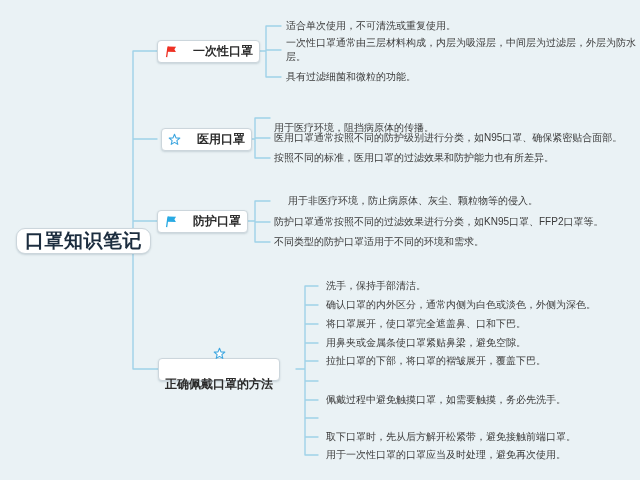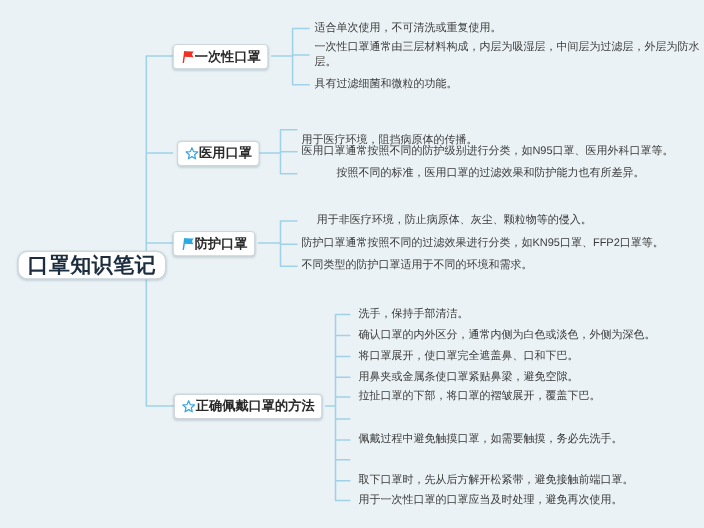--- a/index.html
+++ b/index.html
@@ -25,21 +25,21 @@
     background:#ffffff;border:1px solid var(--node-border);
     display:flex;align-items:center;justify-content:center;
     box-shadow:0 1px 2px rgba(40,70,90,.18);
   }
   .root-node{
     height:26px;padding:0 8px;border-radius:9px;
     font-size:19px;font-weight:bold;color:var(--root-text);
     letter-spacing:.5px;
   }
   .branch-node{
-    height:23px;padding:0 6px;border-radius:4px;gap:0;
+    height:23px;padding:0 6px;border-radius:4px;gap:16px;
     font-size:12px;font-weight:600;color:var(--node-text);
   }
   .branch-node .icon{display:flex;align-items:center;}
   .leaf{
     position:absolute;z-index:1;transform:translateY(-50%);
     font-size:10px;line-height:14px;color:var(--leaf-text);
     white-space:nowrap;
   }
   .leaf.wrap{white-space:normal;width:352px;}
 </style>
@@ -89,36 +89,36 @@
   <div class="node branch-node" style="left:157px;top:210px;">
     <span class="icon">
       <svg width="13" height="13" viewBox="0 0 14 14">
         <line x1="2.8" y1="13" x2="4.4" y2="1.6" stroke="var(--blue-flag)" stroke-width="1.4"></line>
         <polygon points="4.4,1.6 13,2 11.2,4.7 12.8,7.6 3.6,7.2" fill="var(--blue-flag)"></polygon>
       </svg>
     </span>
     <span>防护口罩</span>
   </div>
 
-  <div class="node branch-node" style="left:158px;top:358px;">
+  <div class="node branch-node" style="left:158px;top:358px;flex-direction:column;">
     <span class="icon">
       <svg width="13" height="13" viewBox="0 0 14 14">
         <polygon points="7,1.4 8.59,5.22 12.71,5.55 9.57,8.23 10.53,12.25 7,10.1 3.47,12.25 4.43,8.23 1.29,5.55 5.41,5.22" fill="#ffffff" stroke="var(--star-stroke)" stroke-width="1.2" stroke-linejoin="round"></polygon>
       </svg>
     </span>
     <span>正确佩戴口罩的方法</span>
   </div>
 
   <div class="leaf" style="left:286px;top:26px;">适合单次使用，不可清洗或重复使用。</div>
   <div class="leaf wrap" style="left:286px;top:50px;">一次性口罩通常由三层材料构成，内层为吸湿层，中间层为过滤层，外层为防水层。</div>
   <div class="leaf" style="left:286px;top:77px;">具有过滤细菌和微粒的功能。</div>
 
   <div class="leaf" style="left:274px;top:128px;">用于医疗环境，阻挡病原体的传播。</div>
-  <div class="leaf" style="left:274px;top:138px;">医用口罩通常按照不同的防护级别进行分类，如N95口罩、医用外科口罩等。</div>
-  <div class="leaf" style="left:274px;top:158px;margin-left:32px;">按照不同的标准，医用口罩的过滤效果和防护能力也有所差异。</div>
+  <div class="leaf" style="left:274px;top:138px;">医用口罩通常按照不同的防护级别进行分类，如N95口罩、确保紧密贴合面部。</div>
+  <div class="leaf" style="left:274px;top:158px;">按照不同的标准，医用口罩的过滤效果和防护能力也有所差异。</div>
 
   <div class="leaf" style="left:288px;top:201px;">用于非医疗环境，防止病原体、灰尘、颗粒物等的侵入。</div>
   <div class="leaf" style="left:274px;top:222px;">防护口罩通常按照不同的过滤效果进行分类，如KN95口罩、FFP2口罩等。</div>
   <div class="leaf" style="left:274px;top:242px;">不同类型的防护口罩适用于不同的环境和需求。</div>
 
   <div class="leaf" style="left:326px;top:286px;">洗手，保持手部清洁。</div>
   <div class="leaf" style="left:326px;top:324px;">将口罩展开，使口罩完全遮盖鼻、口和下巴。</div>
   <div class="leaf" style="left:326px;top:305px;">确认口罩的内外区分，通常内侧为白色或淡色，外侧为深色。</div>
   <div class="leaf" style="left:326px;top:343px;">用鼻夹或金属条使口罩紧贴鼻梁，避免空隙。</div>
   <div class="leaf" style="left:326px;top:361px;">拉扯口罩的下部，将口罩的褶皱展开，覆盖下巴。</div>

